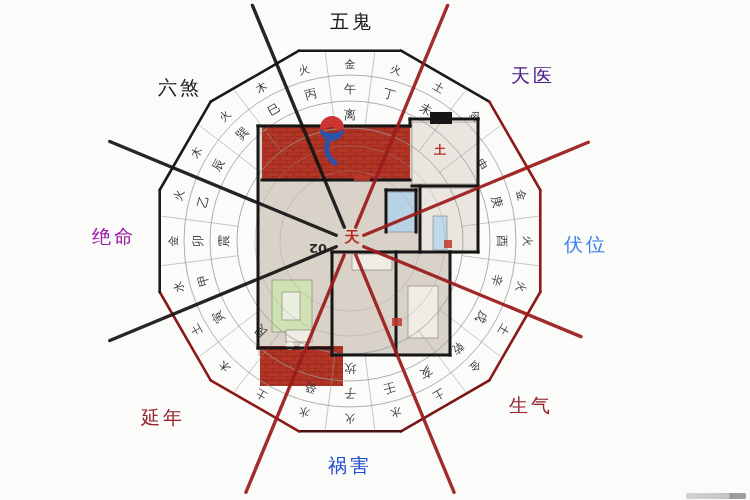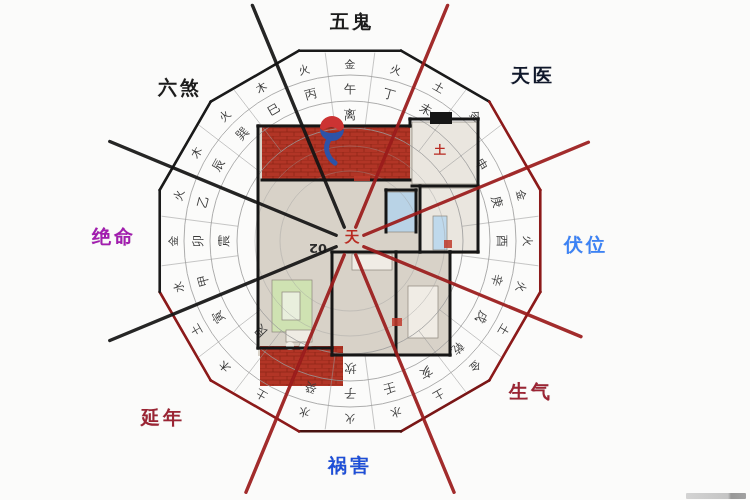--- a/index.html
+++ b/index.html
@@ -4,21 +4,21 @@
 <style>
   html,body{margin:0;padding:0;background:#ffffff;}
   #stage{
     position:relative;width:750px;height:500px;overflow:hidden;
     background:#fbfbfa;
     font-family:"DejaVu Sans","Liberation Sans",sans-serif;
   }
   #compass-svg{position:absolute;left:0;top:0;}
   .sector-label{
     position:absolute;transform:translate(-50%,-50%);
-    font-weight:bold;font-size:19px;letter-spacing:3px;white-space:nowrap;
+    font-weight:normal;font-size:19px;letter-spacing:3px;white-space:nowrap;
     text-shadow:0 0 1px rgba(0,0,0,.15);
   }
   #watermark-smudge{
     position:absolute;right:4px;bottom:1px;width:60px;height:6px;
     background:linear-gradient(90deg,#b9b9b9 0%,#a0a0a0 70%,#555 75%,#666 100%);
     opacity:.6;border-radius:1px;
   }
 </style>
 </head>
 <body>
@@ -181,22 +181,22 @@
         <line x1="336.1418070123307" y1="246.74025148547634" x2="109.79132154706542" y2="340.4976924149233" stroke="#141414" stroke-width="3.4" opacity="0.92"></line>
         <line x1="344.25974851452366" y1="254.8581929876693" x2="245.9101063966957" y2="492.29523284307004" stroke="#9b1b1b" stroke-width="3.4" opacity="0.92"></line>
         <line x1="355.74025148547634" y1="254.8581929876693" x2="454.08989360330446" y2="492.29523284307" stroke="#9b1b1b" stroke-width="3.4" opacity="0.92"></line>
         <line x1="363.8581929876693" y1="246.74025148547634" x2="580.9698831278217" y2="336.6708580912724" stroke="#9b1b1b" stroke-width="3.4" opacity="0.92"></line>
         <line x1="363.8581929876693" y1="235.25974851452366" x2="588.360919387912" y2="142.2676744498068" stroke="#9b1b1b" stroke-width="3.4" opacity="0.92"></line>
         <line x1="355.74025148547634" y1="227.1418070123307" x2="447.58427525309787" y2="5.410719209621874" stroke="#9b1b1b" stroke-width="3.4" opacity="0.92"></line>
       </g>
     </svg>
 
   <div class="sector-label" style="left: 352px; top: 22px; color: rgb(27, 27, 27);">五鬼</div>
-  <div class="sector-label" style="left: 533px; top: 76px; color: #0f172a;">天医</div>
+  <div class="sector-label" style="left: 533px; top: 76px; color: #4c1d95;">天医</div>
   <div class="sector-label" style="left: 586px; top: 245px; color: #3b82f6; text-align: center;">伏位</div>
-  <div class="sector-label" style="left: 531px; top: 392px; color: rgb(155, 36, 51);">生气</div>
+  <div class="sector-label" style="left: 531px; top: 406px; color: rgb(155, 36, 51);">生气</div>
   <div class="sector-label" style="left: 350px; top: 466px; color: #1d4ed8;">祸害</div>
   <div class="sector-label" style="left: 163px; top: 418px; color: rgb(155, 36, 51);">延年</div>
   <div class="sector-label" style="left: 114px; top: 237px; color: #a21caf;">绝命</div>
   <div class="sector-label" style="left: 180px; top: 88px; color: rgb(27, 27, 27); text-align: center;">六煞</div>
 
   <div id="watermark-smudge"></div>
 </div>
 
 </body></html>

